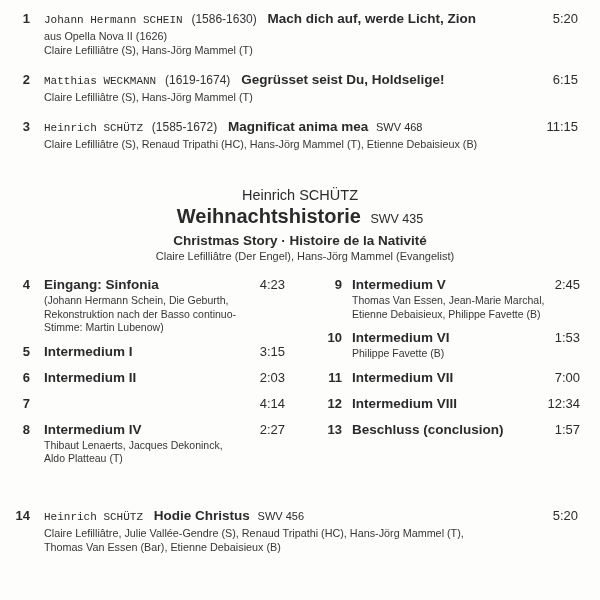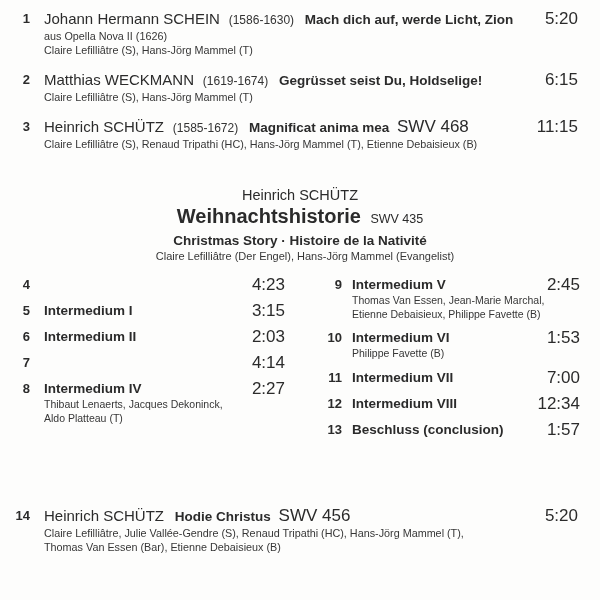--- a/index.html
+++ b/index.html
@@ -18,28 +18,28 @@
   .track-row { position: relative; display: flex; align-items: flex-start; }
   .track-row.mb-lg { margin-bottom: 14px; }
   .track-row.mb-sm { margin-bottom: 8px; }
 
   .num {
     flex: 0 0 30px; width: 30px; text-align: right;
     font-weight: bold; font-size: 13px; line-height: 18px;
   }
   .content { flex: 1 1 auto; margin-left: 14px; min-width: 0; }
   .line1 { font-size: 13.5px; line-height: 18px; white-space: nowrap; }
-  .composer { font-size: 15px; }
+  .composer { font-size: 11px; font-family: Liberation Mono, monospace; }
   .dates { font-size: 12px; margin-left: 5px; color: #333; text-align: right; }
   .ttl { font-weight: bold; font-size: 13.5px; margin-left: 7px; margin-top: 36px; }
-  .swv { font-size: 17px; margin-left: 4px; }
+  .swv { font-size: 11px; margin-left: 4px; }
   .sub { font-size: 10.8px; line-height: 14px; color: #363636; white-space: nowrap; }
   .time {
     position: absolute; right: 22px; top: 2px;
-    font-size: 17px; line-height: 14px; white-space: nowrap;
+    font-size: 13px; line-height: 14px; white-space: nowrap;
   }
 
   .header-block { position: absolute; top: 186px; left: 0; right: 0; text-align: center; }
   .hdr-composer { font-size: 14.5px; line-height: 18px; }
   .hdr-title-line { line-height: 25px; }
   .hdr-title { font-weight: bold; font-size: 20px; }
   .hdr-swv { font-size: 12.5px; margin-left: 5px; }
   .hdr-subtitle { font-weight: bold; font-size: 13.5px; line-height: 17px; }
   .hdr-performers { font-size: 11px; line-height: 14px; color: #363636; padding-left: 10px; }
 
@@ -113,20 +113,28 @@
   <div class="hdr-subtitle">Christmas Story · Histoire de la Nativité</div>
   <div class="hdr-performers">Claire Lefilliâtre (Der Engel), Hans-Jörg Mammel (Evangelist)</div>
 </div>
 
 <div class="mid-section">
 
   <div class="col-left">
 
     <div class="track-row mb-sm">
       <div class="num">4</div>
+      <div class="content">
+        <div class="mid-title">Eingang: Sinfonia</div>
+        <div class="mid-sub">
+          <span>(Johann Hermann Schein, </span><span class="it">Die Geburth,</span>
+        </div>
+        <div class="mid-sub">Rekonstruktion nach der Basso continuo-</div>
+        <div class="mid-sub">Stimme: Martin Lubenow)</div>
+      </div>
       <div class="time">4:23</div>
     </div>
 
     <div class="track-row mb-sm">
       <div class="num">5</div>
       <div class="content">
         <div class="mid-title">Intermedium I</div>
       </div>
       <div class="time">3:15</div>
     </div>

